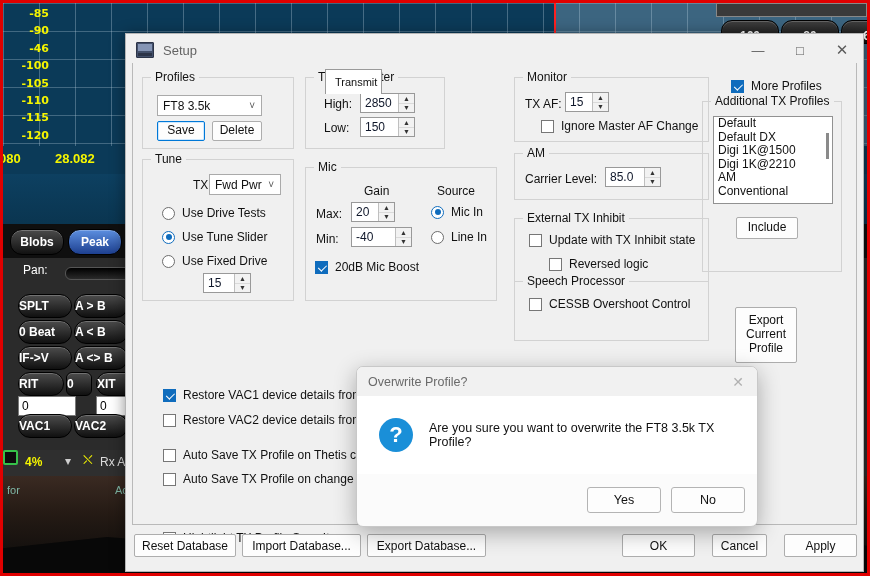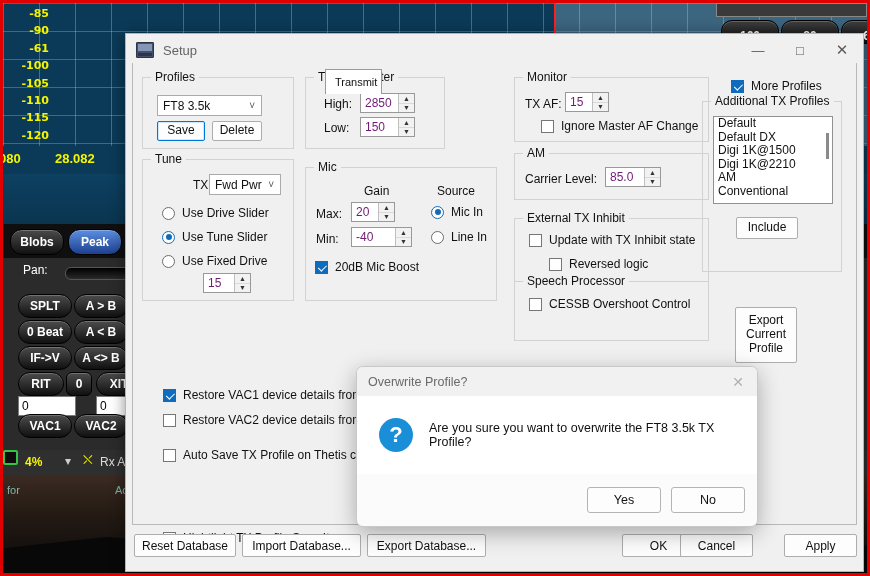--- a/index.html
+++ b/index.html
@@ -34,21 +34,21 @@
   .pill{position:absolute;top:5px;height:24px;border-radius:12px;
     background:linear-gradient(to bottom,#4a4a4a,#111);color:#fff;font-size:12px;
     font-weight:bold;display:flex;align-items:center;justify-content:center;
     border:1px solid #000;box-shadow:inset 0 1px 0 rgba(255,255,255,.25);}
   .pill.on{background:linear-gradient(to bottom,#5c8fe0,#1d3f8f);}
   .panrow{position:absolute;left:3px;top:258px;width:864px;height:28px;background:#2b2b2b;}
   .panlabel{position:absolute;left:20px;top:5px;color:#fff;font-size:12px;}
   .slider{position:absolute;left:62px;top:9px;width:300px;height:11px;border-radius:6px;
     background:linear-gradient(to bottom,#000,#2a2a2a);border:1px solid #555;}
   .btn3d{position:absolute;border-radius:14px;color:#fff;font-size:12px;font-weight:bold;
-    display:flex;align-items:center;justify-content:center;
+    display:flex;align-items:center;
     background:linear-gradient(to bottom,#4c4c4c,#101010);
     border:1px solid #000;box-shadow:inset 0 1px 0 rgba(255,255,255,.22);}
   .numbox{position:absolute;background:#fff;border:1px solid #7a7a7a;font-size:12px;
     color:#000;padding:2px 3px;box-sizing:border-box;}
   .statusbar{position:absolute;left:3px;top:450px;width:864px;height:26px;background:#2f2f2f;
     color:#dcdcdc;font-size:12px;}
   .photo{position:absolute;left:3px;top:476px;width:864px;height:97px;
     background:linear-gradient(to bottom,#3a2a22 0%,#241a14 40%,#0a0a0a 100%);}
   .photo .mtn{position:absolute;left:0;bottom:0;width:100%;height:62px;background:#080808;
     clip-path:polygon(0% 100%,0% 60%,12% 42%,24% 55%,38% 28%,52% 48%,66% 30%,80% 52%,92% 38%,100% 56%,100% 100%);}
@@ -90,21 +90,21 @@
   .lbl{position:absolute;font-size:12px;color:#111;white-space:nowrap;}
 
   .combo{position:absolute;background:#fff;border:1px solid #aaa;box-sizing:border-box;
     display:flex;align-items:center;padding-left:5px;font-size:12px;color:#111;}
   .combo .chev{margin-left:auto;margin-right:6px;color:#555;font-size:10px;}
   .pbtn{position:absolute;background:#fdfdfd;border:1px solid #adadad;border-radius:2px;
     display:flex;align-items:center;justify-content:center;font-size:12px;color:#111;
     box-sizing:border-box;text-align:center;line-height:1.15;}
   .pbtn.focus{border:1px solid #0078d7;box-shadow:inset 0 0 0 1px #cde8ff;}
   .spin{position:absolute;display:flex;box-sizing:border-box;background:#fff;border:1px solid #999;}
-  .spin .v{flex:1;padding-left:4px;font-size:12px;display:flex;align-items:center;color:#701a75;text-align:center;}
+  .spin .v{flex:1;padding-left:4px;font-size:12px;display:flex;align-items:center;color:#0f172a;text-align:center;}
   .spin .ar{width:15px;border-left:1px solid #bfbfbf;background:#f2f2f2;
     display:flex;flex-direction:column;}
   .spin .ar div{flex:1;display:flex;align-items:center;justify-content:center;font-size:7px;color:#333;}
   .spin .ar div:first-child{border-bottom:1px solid #dadada;}
 
   .cb{position:absolute;display:flex;align-items:center;font-size:12px;color:#111;white-space:nowrap;}
   .cbbox{width:13px;height:13px;border:1px solid #767676;background:#fff;margin-right:7px;
     box-sizing:border-box;flex:none;}
   .cb.checked .cbbox{background:#0f6cbd;border-color:#0f6cbd;position:relative;}
   .cb.checked .cbbox:after{content:"";position:absolute;left:3.5px;top:1px;width:3.5px;height:7px;
@@ -149,21 +149,21 @@
 
 <div id="bg">
 
   <div class="spectrum">
     <div class="spec-grid"></div>
     <div class="spec-passband" style="left:553px;width:318px;"></div>
     <div class="spec-redline" style="left:551px;"></div>
     <div class="dblabels">
       <div>-85</div>
       <div>-90</div>
-      <div>-61</div>
+      <div>-46</div>
       <div>-100</div>
       <div>-105</div>
       <div>-110</div>
       <div>-115</div>
       <div>-120</div>
     </div>
   </div>
 
   <div class="freqrow">
     <span class="f1">080</span>
@@ -312,21 +312,21 @@
 
     <div class="gbox" style="left:9px;top:96px;width:152px;height:142px;">
       <div class="gtitle">Tune</div>
       <div class="lbl" style="left:9px;top:18px;margin-left:41px;">TX Meter:</div>
       <div class="combo" style="left:66px;top:14px;width:72px;height:21px;">
         <span>Fwd Pwr</span>
         <span class="chev">˅</span>
       </div>
       <div class="rb" style="left:19px;top:46px;">
         <span class="rbdot"></span>
-        <span>Use Drive Slider</span>
+        <span>Use Drive Tests</span>
         </div>
       <div class="rb sel" style="left:19px;top:70px;">
         <span class="rbdot"></span>
         <span>Use Tune Slider</span>
         </div>
       <div class="rb" style="left:19px;top:94px;">
         <span class="rbdot"></span>
         <span>Use Fixed Drive</span>
         </div>
       <div class="spin" style="left:60px;top:113px;width:48px;height:20px;">
@@ -471,40 +471,44 @@
       <span>Restore VAC1 device details from TX Profile</span>
       </div>
     <div class="cb" style="left:30px;top:350px;">
       <span class="cbbox"></span>
       <span>Restore VAC2 device details from TX Profile</span>
       </div>
     <div class="cb" style="left:30px;top:385px;">
       <span class="cbbox"></span>
       <span>Auto Save TX Profile on Thetis close</span>
       </div>
+    <div class="cb" style="left:30px;top:409px;">
+      <span class="cbbox"></span>
+      <span>Auto Save TX Profile on change</span>
+      </div>
     <div class="cb" style="left:30px;top:468px;">
       <span class="cbbox"></span>
       <span>Hightlight TX Profile Save Items</span>
       </div>
   </div>
 
   <div class="footer">
     <div class="fbtn" style="left:8px;width:102px;">
       <span>Reset Database</span>
       </div>
     <div class="fbtn" style="left:116px;width:119px;">
       <span>Import Database...</span>
       </div>
     <div class="fbtn" style="left:241px;width:119px;">
       <span>Export Database...</span>
       </div>
     <div class="fbtn" style="left:496px;width:73px;">
       <span>OK</span>
       </div>
-    <div class="fbtn" style="left:554px;width:73px;">
+    <div class="fbtn" style="left:586px;width:55px;">
       <span>Cancel</span>
       </div>
     <div class="fbtn" style="left:658px;width:73px;">
       <span>Apply</span>
       </div>
   </div>
 </div>
 
 <div id="modal">
   <div class="mtitle">

